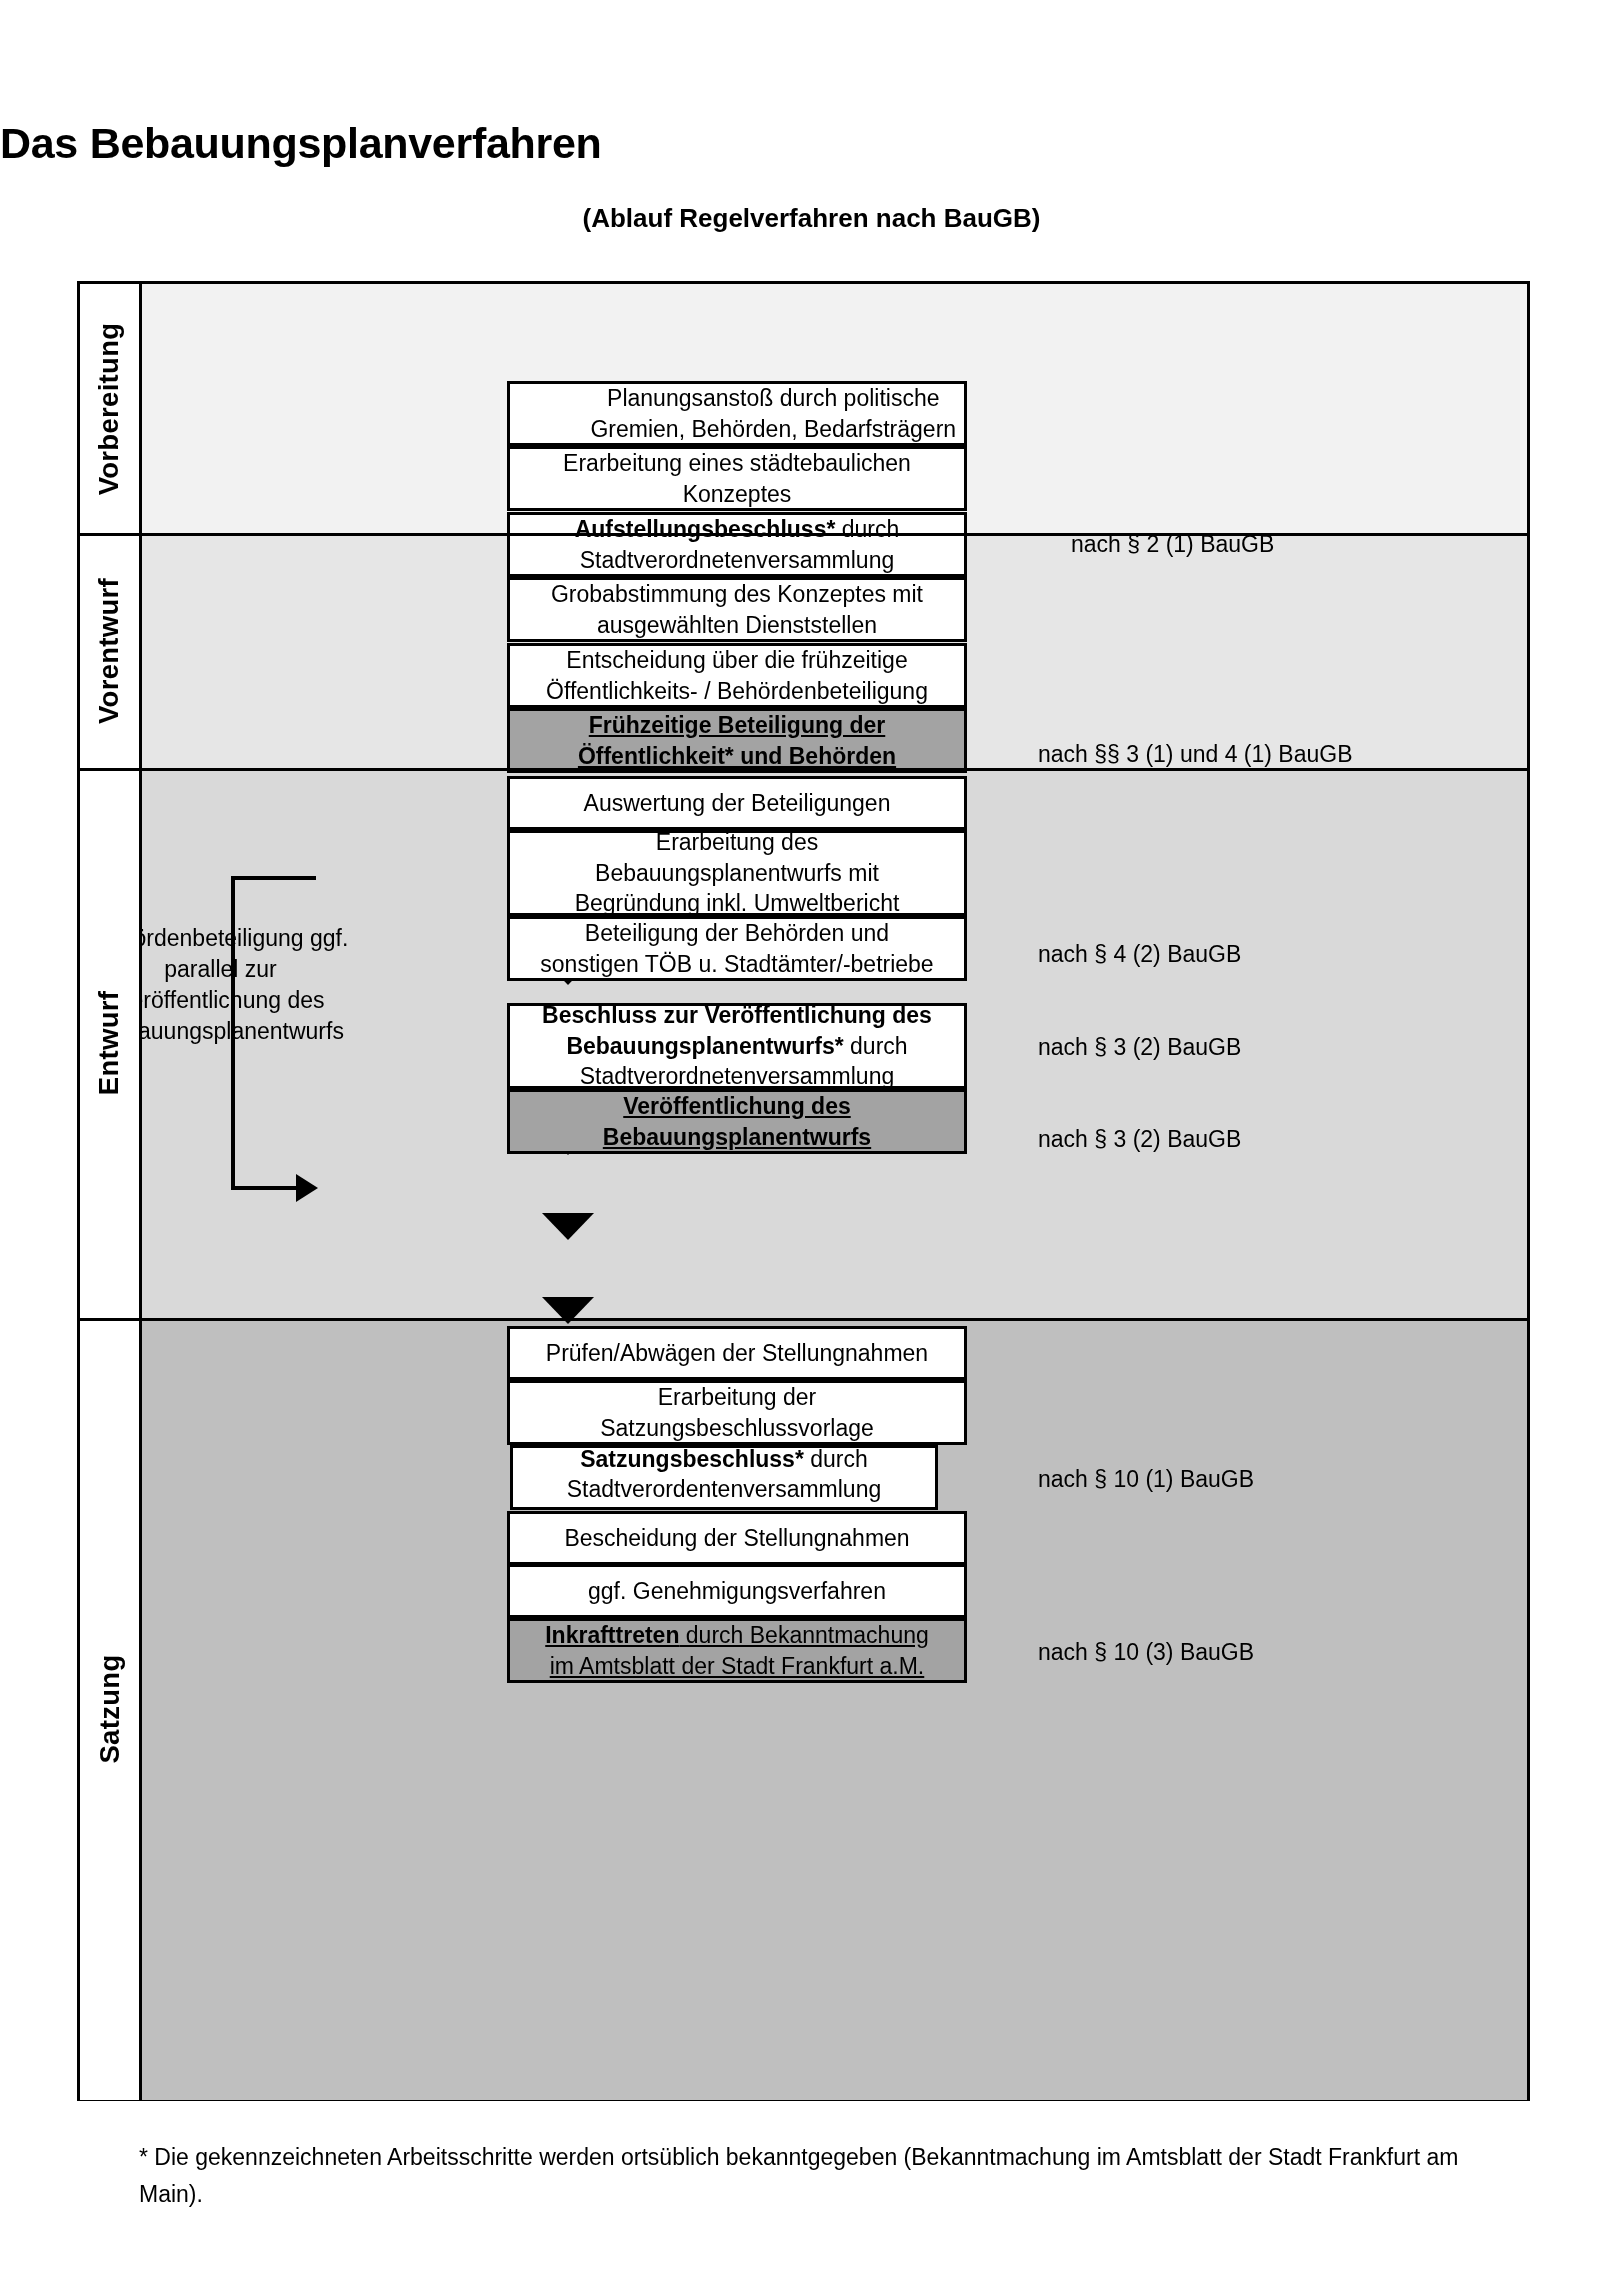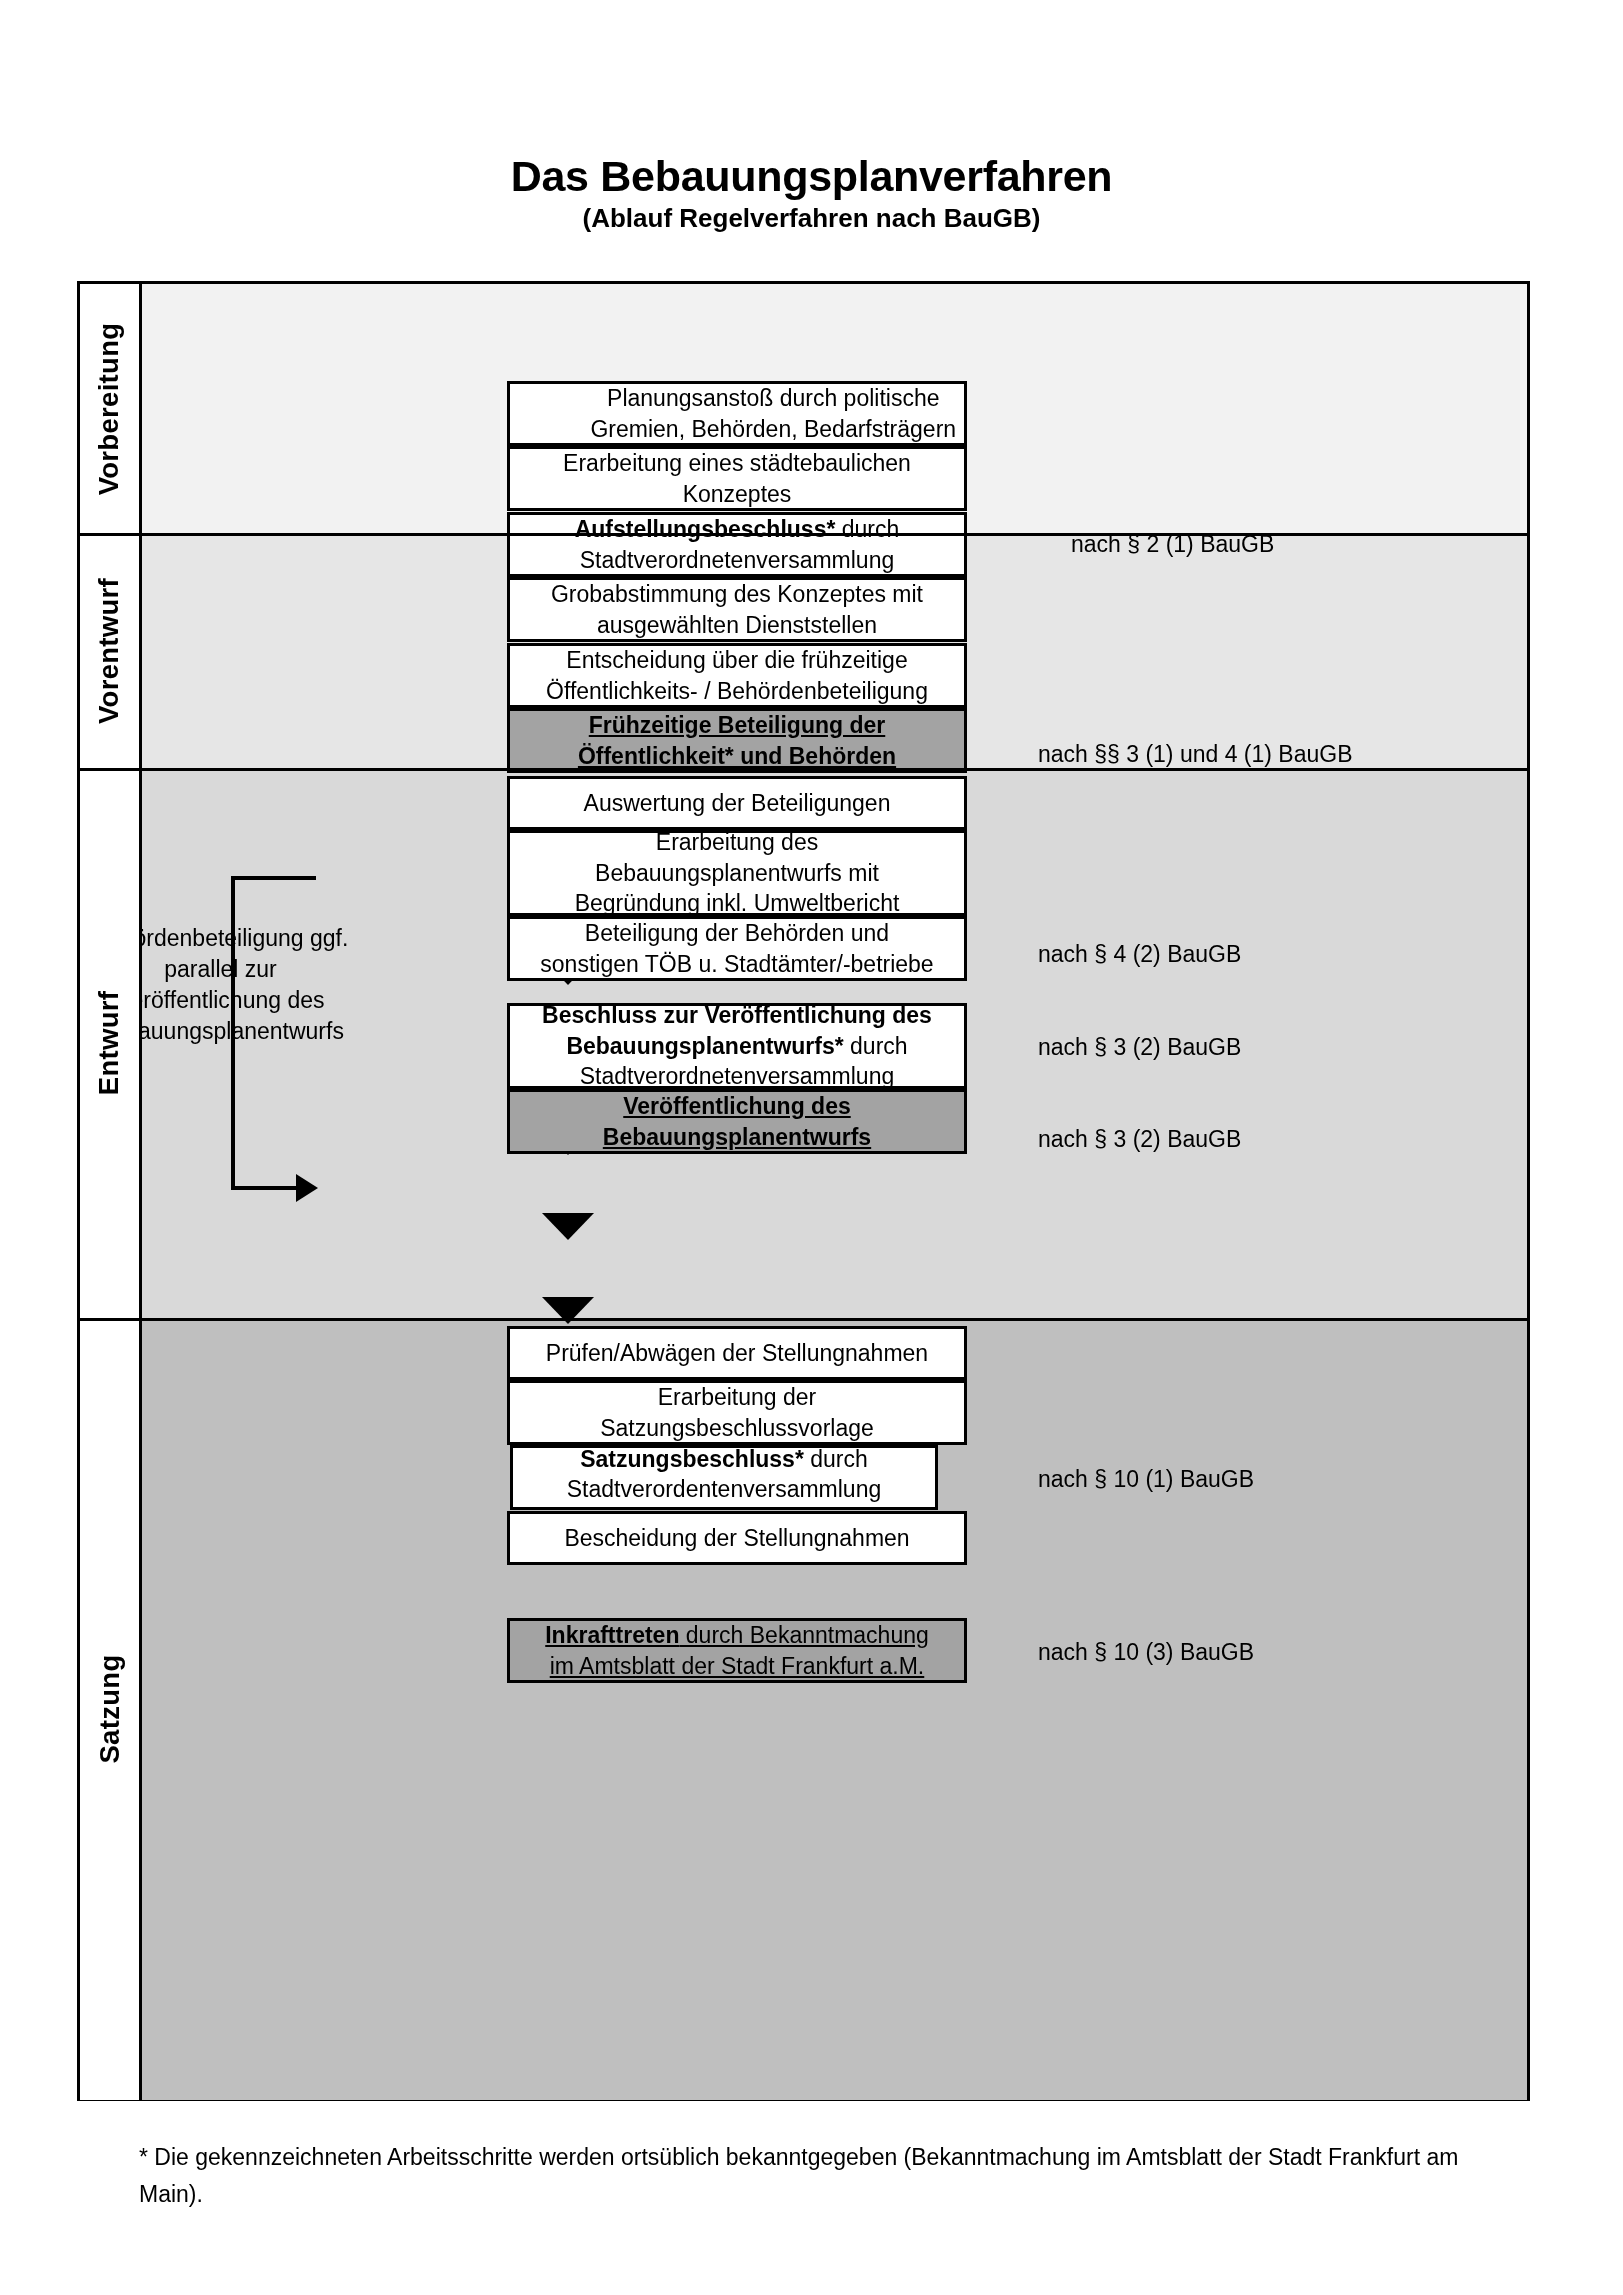--- a/index.html
+++ b/index.html
@@ -15,25 +15,24 @@
     position: relative;
     overflow: hidden;
   }
 
   
   .title {
     position: absolute;
     left: 0;
     top: 119px;
     width: 1623px;
-    text-align: center;
+    text-align: left;
     font-size: 43px;
     font-weight: bold;
     letter-spacing: -0.3px;
-    margin-top: 33px;
   }
   .subtitle {
     position: absolute;
     left: 0;
     top: 203px;
     width: 1623px;
     text-align: center;
     font-size: 26px;
     font-weight: bold;
   }
@@ -337,20 +336,25 @@
         <span class="ln">Stadtverordentenversammlung</span>
       </div>
     </div>
 
     <div class="box" style="left:427px; top:1227px; width:460px; height:54px;">
       <div>
         <span class="ln">Bescheidung der Stellungnahmen</span>
       </div>
     </div>
 
+    <div class="box" style="left:427px; top:1280px; width:460px; height:54px;">
+      <div>
+        <span class="ln">ggf. Genehmigungsverfahren</span>
+      </div>
+    </div>
 
     <div class="box blue" style="left:427px; top:1334px; width:460px; height:65px;">
       <div>
         <span class="ln"><b>Inkrafttreten</b><span> durch Bekanntmachung</span></span>
         <span class="ln">im Amtsblatt der Stadt Frankfurt a.M.</span>
       </div>
     </div>
 
     <div class="law" style="left:991px; top:247px;">nach § 2 (1) BauGB</div>
     <div class="law" style="left:958px; top:457px;">nach §§ 3 (1) und 4 (1) BauGB</div>

